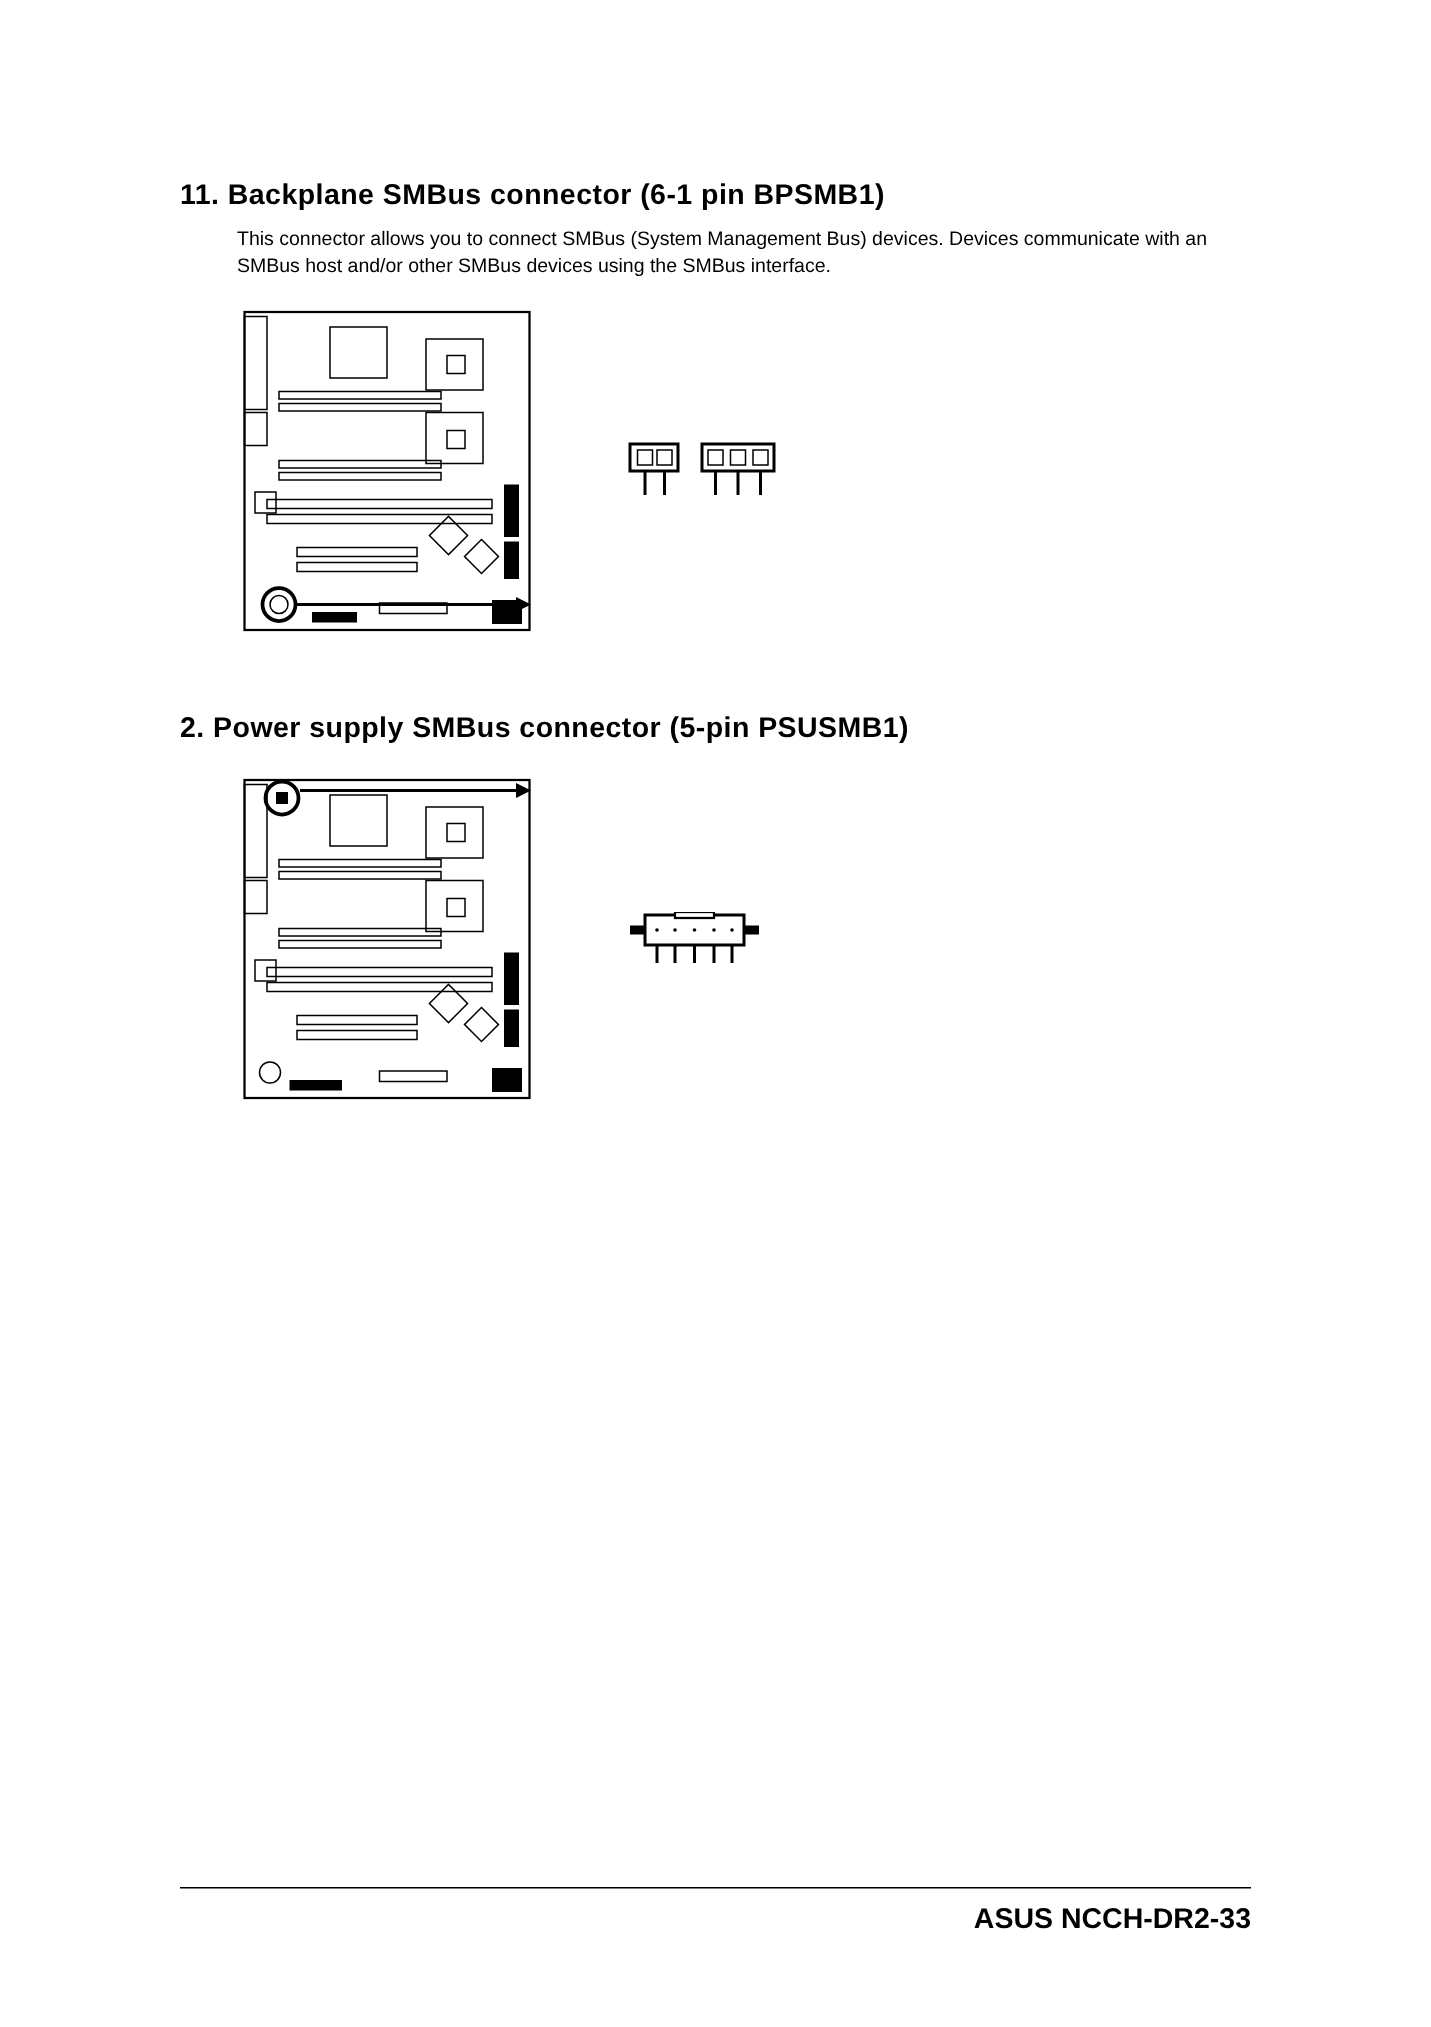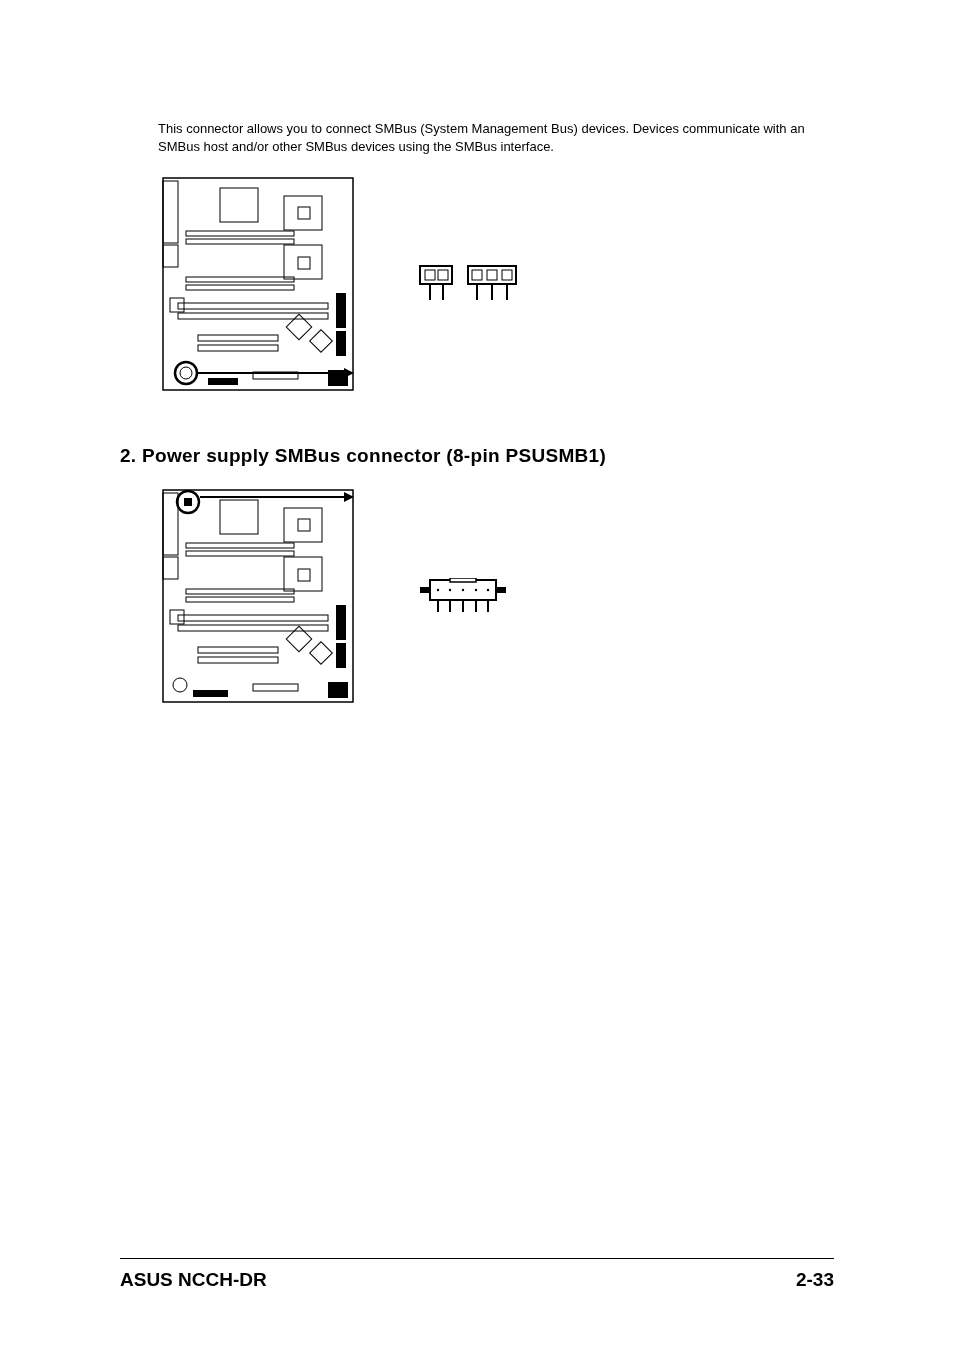--- a/index.html
+++ b/index.html
@@ -51,29 +51,33 @@
       height: 36px;
     }
     .footer {
       position: absolute;
       bottom: 60px;
       left: 120px;
       right: 120px;
       border-top: 1px solid #000;
       padding-top: 10px;
       display: flex;
-      justify-content: space-between;
+      justify-content: flex-end;
       font-weight: bold;
       font-size: 19px;
     }
   </style>
 </head>
 <body>
 
 <div class="section">
+  <div class="section-heading">
+    <span>11.</span>
+    <span>Backplane SMBus connector (6-1 pin BPSMB1)</span>
+  </div>
   <div class="section-body">This connector allows you to connect SMBus (System Management Bus) devices. Devices communicate with an SMBus host and/or other SMBus devices using the SMBus interface.</div>
 
   <div class="diagram-wrap">
 
     <svg class="motherboard" viewBox="0 0 200 222">
 
       <rect x="5" y="5" width="190" height="212" fill="none" stroke="#000" stroke-width="1.5"></rect>
 
       <rect x="5" y="8" width="15" height="62" fill="none" stroke="#000"></rect>
       <rect x="5" y="72" width="15" height="22" fill="none" stroke="#000"></rect>
@@ -128,21 +132,21 @@
       <line x1="59" y1="20" x2="59" y2="36" stroke="#000" stroke-width="2"></line>
       <line x1="74" y1="20" x2="74" y2="36" stroke="#000" stroke-width="2"></line>
       <line x1="89" y1="20" x2="89" y2="36" stroke="#000" stroke-width="2"></line>
     </svg>
   </div>
 </div>
 
 <div class="section">
   <div class="section-heading">
     <span>2.</span>
-    <span>Power supply SMBus connector (8-pin PSUSMB1)</span>
+    <span>Power supply SMBus connector (5-pin PSUSMB1)</span>
   </div>
 
   <div class="diagram-wrap">
 
     <svg class="motherboard" viewBox="0 0 200 222">
       <rect x="5" y="5" width="190" height="212" fill="none" stroke="#000" stroke-width="1.5"></rect>
       <rect x="5" y="8" width="15" height="62" fill="none" stroke="#000"></rect>
       <rect x="5" y="72" width="15" height="22" fill="none" stroke="#000"></rect>
       <rect x="62" y="15" width="38" height="34" fill="none" stroke="#000"></rect>
       <rect x="126" y="23" width="38" height="34" fill="none" stroke="#000"></rect>

